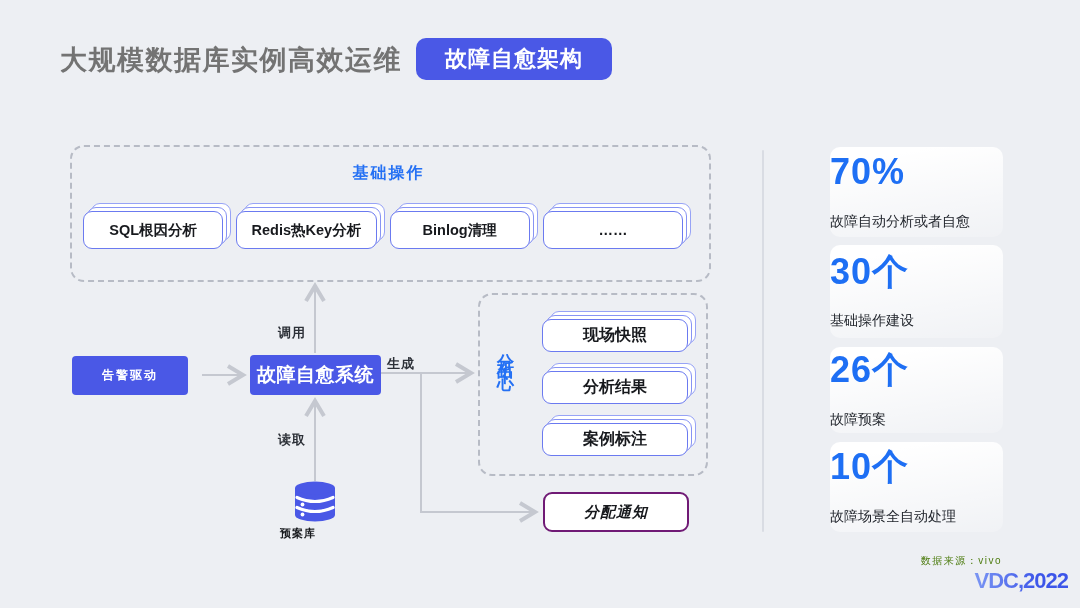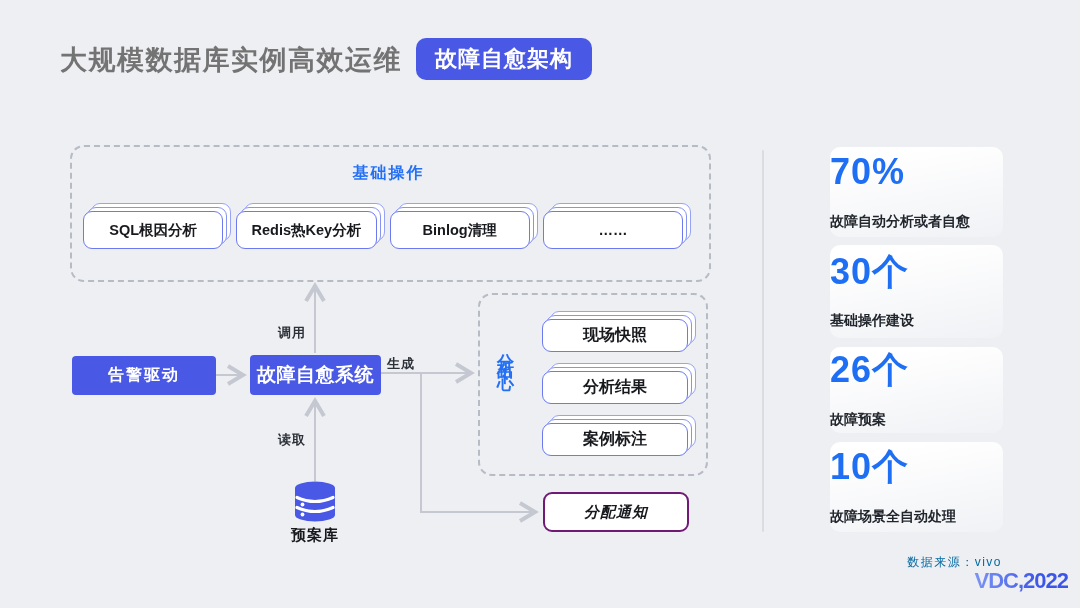--- a/index.html
+++ b/index.html
@@ -13,21 +13,21 @@
   }
   .abs{position:absolute;}
 
   
   .page-title{
     left:60px;top:42px;
     font-size:27px;font-weight:800;color:#737373;letter-spacing:1.5px;
   }
   .title-badge{
     left:416px;top:38px;height:42px;line-height:42px;
-    padding:0 19px;border-radius:10px;background:#4a58e6;
+    padding:0 29px;border-radius:10px;background:#4a58e6;
     color:#ffffff;font-size:22px;font-weight:700;letter-spacing:1px;text-align:right;
   }
 
   
   .dashed-panel{
     border:2px dashed #b7bbc5;border-radius:14px;background:transparent;
   }
   .ops-panel{left:70px;top:145px;width:637px;height:133px;}
   .ops-title{
     left:70px;top:163px;width:637px;text-align:center;
@@ -52,21 +52,21 @@
     display:flex;align-items:center;justify-content:center;
     font-size:14.5px;font-weight:700;color:#17191d;z-index:1;
   }
 
   
   .flow-box{
     background:#4a58e6;color:#ffffff;font-weight:700;
     display:flex;align-items:center;justify-content:center;
     border-radius:4px;
   }
-  .alert-box{left:72px;top:356px;width:144px;height:39px;font-size:16px;letter-spacing:2px;}
+  .alert-box{left:72px;top:356px;width:116px;height:39px;font-size:12px;letter-spacing:2px;}
   .system-box{left:250px;top:355px;width:131px;height:40px;font-size:19px;letter-spacing:0.5px;}
 
   .edge-label{
     font-size:13px;font-weight:600;color:#2c3037;letter-spacing:1px;
   }
   .lbl-invoke{left:258px;top:324px;width:48px;text-align:right;}
   .lbl-read{left:258px;top:431px;width:48px;text-align:right;}
   .lbl-generate{left:387px;top:355px;}
 
   
@@ -84,39 +84,39 @@
   .notify-box{
     left:543px;top:492px;width:146px;height:40px;box-sizing:border-box;
     background:#ffffff;border:2px solid #701a75;border-radius:9px;
     display:flex;align-items:center;justify-content:center;
     font-size:15px;font-weight:700;color:#17191d;letter-spacing:1px;font-style:italic;
   }
 
   
   .db-icon{left:293px;top:481px;width:44px;height:42px;}
   .db-label{
-    left:280px;top:526px;width:70px;text-align:center;
-    font-size:15px;font-weight:700;color:#17191d;letter-spacing:1px;
+    left:280px;top:526px;width:70px;text-align:left;
+    font-size:11px;font-weight:700;color:#17191d;letter-spacing:1px;
   }
 
   
   .divider{left:762px;top:150px;width:2px;height:382px;background:#d9dce3;border-radius:1px;}
   .stat-card{
     left:830px;width:173px;border-radius:10px;
     background:linear-gradient(170deg,#ffffff 15%,rgba(255,255,255,0.18) 100%);
     display:flex;flex-direction:column;justify-content:center;
   }
   .sc-1{top:147px;height:90px;} .sc-2{top:245px;height:93px;}
   .sc-3{top:347px;height:86px;} .sc-4{top:442px;height:90px;}
   .stat-value{font-size:36px;font-weight:700;color:#1e6ff4;letter-spacing:1px;line-height:1.05;}
-  .stat-label{margin-top:22px;font-size:14px;font-weight:700;color:#22262d;}
+  .stat-label{margin-top:22px;font-size:14px;font-weight:400;color:#22262d;}
 
   
   .footer-source{
-    right:78px;top:554px;font-size:12px;color:#0369a1;letter-spacing:1.5px;
+    right:78px;top:554px;font-size:10px;color:#4d7c0f;letter-spacing:1.5px;
   }
   .footer-logo{
     right:12px;top:568px;font-size:22px;font-weight:800;
     color:#4462ee;letter-spacing:-1px;
     background:linear-gradient(90deg,#7b96f3 0%,#3c55e9 70%);
     -webkit-background-clip:text;background-clip:text;-webkit-text-fill-color:transparent;
   }
 
   svg.connectors{left:0;top:0;pointer-events:none;}
 </style>

